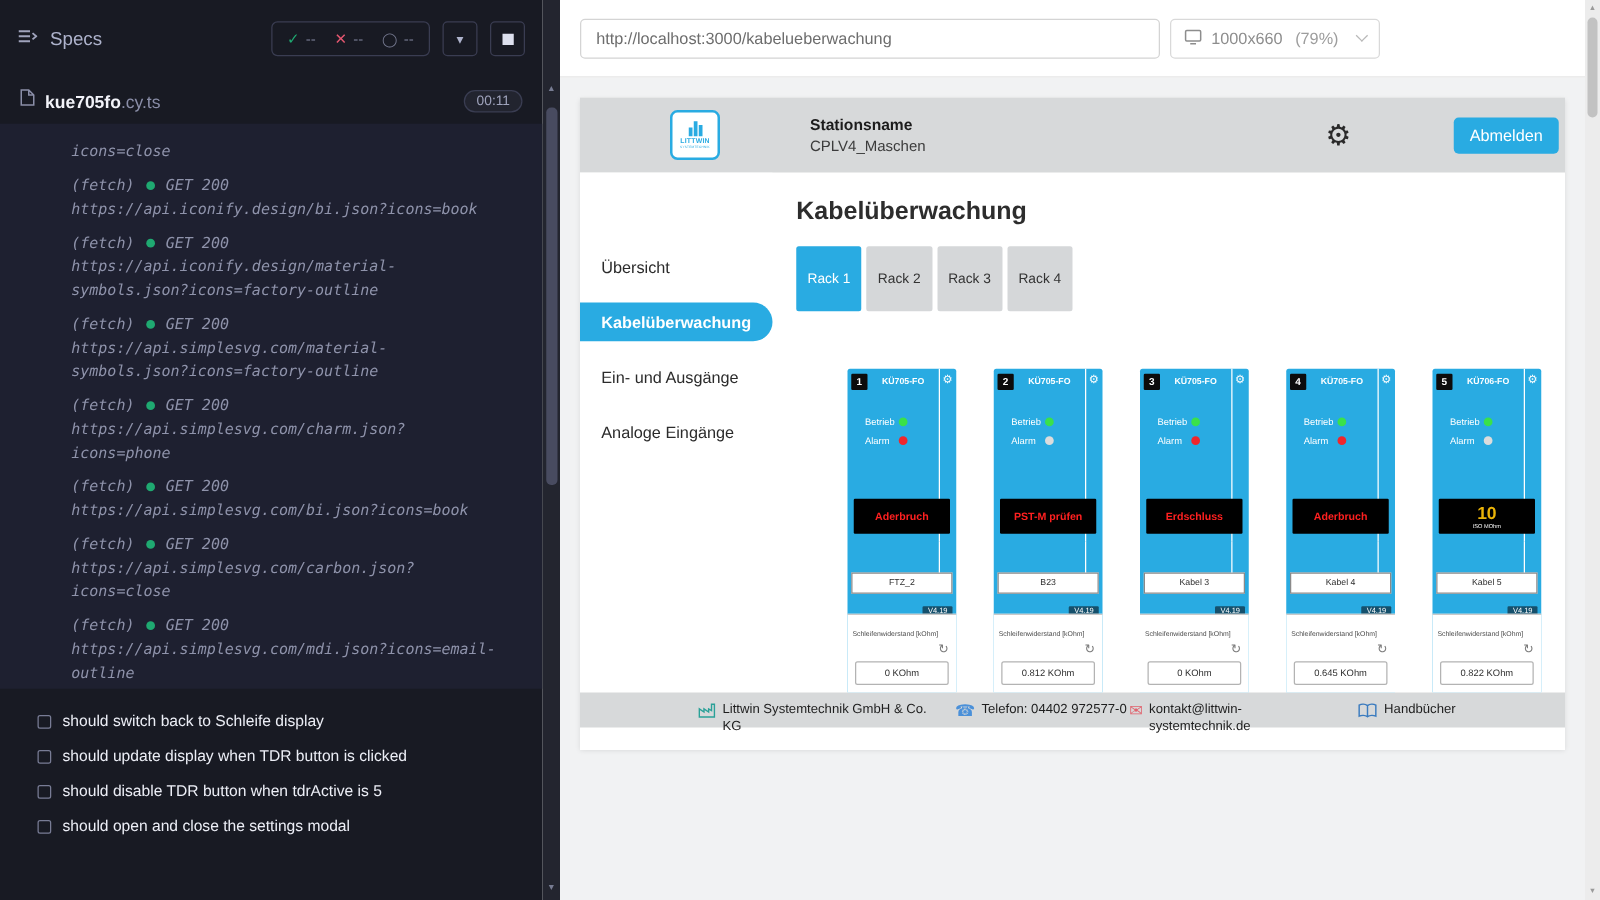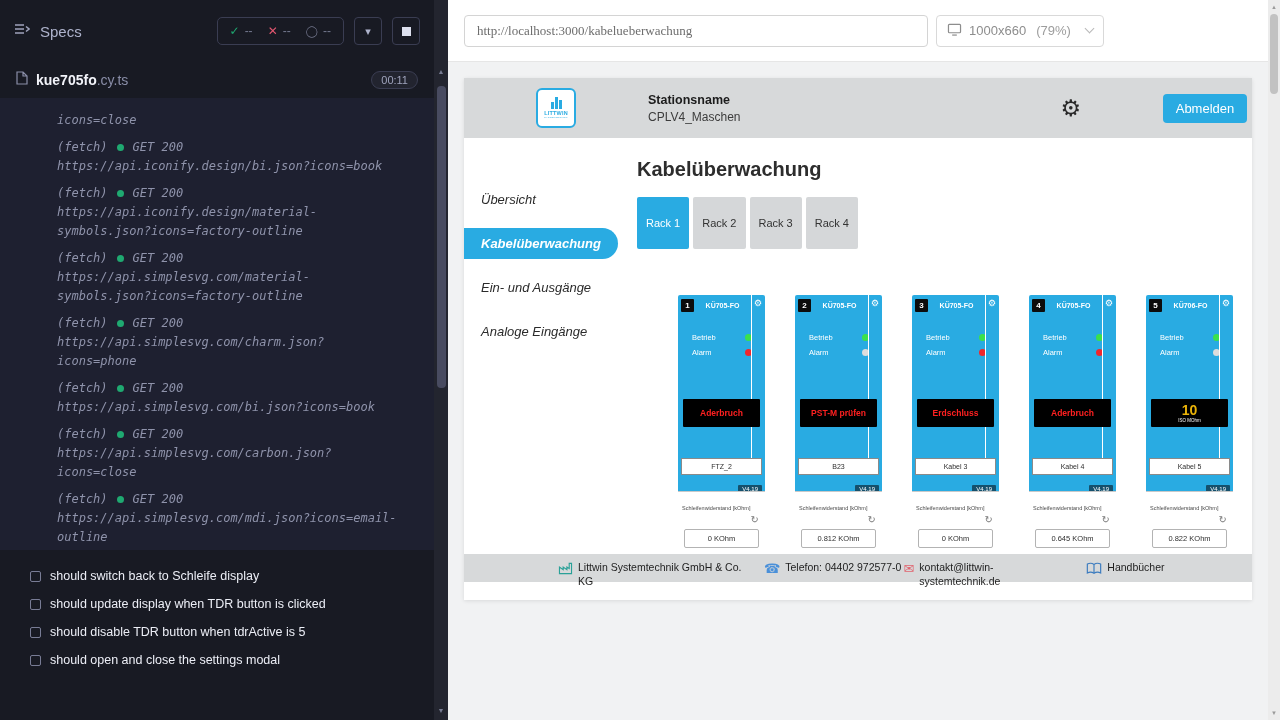--- a/index.html
+++ b/index.html
@@ -34,21 +34,21 @@
 
 .runner-scroll{position:absolute;left:434px;top:0;width:14px;height:720px;background:#23252f;}
 .rs-arrow{position:absolute;left:0;width:14px;text-align:center;font-size:7px;color:#777c92;line-height:1;}
 .rs-up{top:68px;}
 .rs-down{bottom:6px;}
 .rs-thumb{position:absolute;left:2.5px;top:86px;width:9px;height:302px;background:#484b60;border-radius:4px;}
 
 
 .stage{position:absolute;left:448px;top:0;width:820px;height:720px;}
 .browser-bar{height:62px;background:#fff;border-bottom:1px solid #e6e6e6;display:flex;align-items:center;padding:0 4px 0 16px;gap:8px;}
-.url-input{width:464px;height:32px;border:1px solid #d4d4d4;border-radius:4px;padding:0 12px;font-size:13px;color:#6d6d6d;background:#fff;font-family:Liberation Serif, serif;outline:none;}
+.url-input{width:464px;height:32px;border:1px solid #d4d4d4;border-radius:4px;padding:0 12px;font-size:13px;color:#6d6d6d;background:#fff;font-family:Liberation Sans, sans-serif;outline:none;}
 .select{height:32px;border:1px solid #d9d9d9;border-radius:4px;display:flex;align-items:center;gap:7px;padding:0 10px;background:#fff;cursor:pointer;}
 .browser-select{width:152px;color:#a9a9a9;font-size:13px;}
 .viewport-select{width:168px;color:#8d8d8d;font-size:13px;}
 .vp-zoom{color:#9d9d9d;margin-left:3px;}
 .chev{width:7px;height:7px;border-right:1.5px solid #b8b8b8;border-bottom:1.5px solid #b8b8b8;transform:rotate(45deg);margin-left:auto;margin-top:-4px;flex-shrink:0;}
 
 
 .aut{position:absolute;left:16px;top:78px;width:788px;height:522px;background:#fff;box-shadow:0 1px 4px rgba(0,0,0,.10);display:flex;flex-direction:column;}
 .app-header{height:60px;background:#d7d9da;display:flex;align-items:center;flex-shrink:0;}
 .logo{width:40px;height:40px;margin-left:72px;background:#fff;border:2px solid #29abe2;border-radius:6px;display:flex;flex-direction:column;align-items:center;justify-content:center;flex-shrink:0;}
@@ -57,39 +57,39 @@
 .lb1{height:7px;}.lb2{height:12px;}.lb3{height:9px;}
 .logo-t1{font-size:5.5px;font-weight:bold;color:#29abe2;letter-spacing:.2px;}
 .logo-t2{font-size:2.5px;color:#29abe2;letter-spacing:.2px;}
 .station{margin-left:72px;}
 .station-label{font-size:12.5px;font-weight:bold;color:#1c1c1c;}
 .station-value{font-size:12px;color:#3c3c3c;margin-top:3px;}
 .hdr-gear{margin-left:auto;font-size:23px;color:#2a2a2a;cursor:pointer;line-height:1;}
 .logout-btn{margin:0 5px 0 82px;width:84px;height:29px;background:#29abe2;color:#fff;border:none;border-radius:4px;font-size:13px;cursor:pointer;flex-shrink:0;}
 
 .app-body{height:416px;display:flex;overflow:hidden;}
-.app-sidebar{width:154px;flex-shrink:0;padding-top:46px;background:#fff;font-style:italic;}
+.app-sidebar{width:154px;flex-shrink:0;padding-top:60px;background:#fff;}
 .nav-item{font-size:13px;color:#2b2b2b;padding:8px 0 8px 17px;margin-bottom:13px;cursor:pointer;}
 .nav-item.active{background:#29abe2;color:#fff;font-weight:bold;border-radius:0 16px 16px 0;}
 .app-content{flex:1;padding:20px 0 0 19px;}
 .page-title{font-size:20px;font-weight:600;color:#2d2d2d;}
 .tabs{display:flex;gap:4px;margin-top:16px;}
 .tab{font-size:11px;padding:20px 9px;border:none;border-radius:2px;background:#d5d7d9;color:#333;cursor:pointer;}
 .tab.active{background:#29abe2;color:#fff;}
 .cards{display:flex;gap:30px;margin:46px 0 0 41px;}
 
 
 .card{width:87px;height:310px;background:#29abe2;border-radius:2px;flex-shrink:0;display:flex;flex-direction:column;}
 .card-top{position:relative;height:138px;flex-shrink:0;}
 .cdiv{position:absolute;top:0;bottom:0;right:13px;width:1px;background:#fff;}
 .card-gear{position:absolute;top:4px;right:1px;width:12px;text-align:center;font-size:9px;color:#fff;cursor:pointer;line-height:1;}
 .card-head{display:flex;align-items:center;padding:4px 14px 0 3px;}
 .card-num{width:13px;height:13px;background:#0c0c0c;color:#fff;font-size:8px;font-weight:bold;display:flex;align-items:center;justify-content:center;border-radius:1px;flex-shrink:0;}
 .card-model{flex:1;text-align:center;font-size:7px;font-weight:bold;color:#fff;}
-.led-row{display:flex;align-items:center;justify-content:space-between;width:60px;margin:5px 0 0 14px;height:10px;}
+.led-row{display:flex;align-items:center;justify-content:space-between;width:34px;margin:5px 0 0 14px;height:10px;}
 .led-row.first{margin-top:20px;}
 .led-label{font-size:7.5px;color:#fff;}
 .led{width:7px;height:7px;border-radius:50%;flex-shrink:0;}
 .led-green{background:#3ae14a;}
 .led-off{background:#dcdcdc;}
 .led-off.on{background:#f0262c;}
 .status-box{position:relative;z-index:2;margin:42px 5px 0;height:28px;background:#000;display:flex;flex-direction:column;align-items:center;justify-content:center;border-radius:1px;}
 .status-text{font-size:8.5px;font-weight:bold;color:#ff2020;white-space:nowrap;}
 .status-big{font-size:14px;font-weight:bold;color:#eab308;line-height:1.1;}
 .status-sub{font-size:4.5px;color:#fff;}

